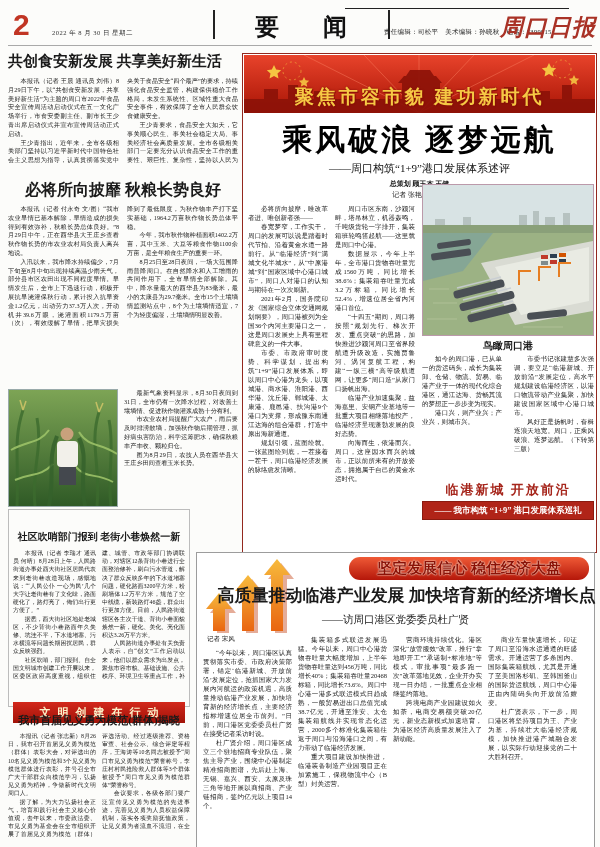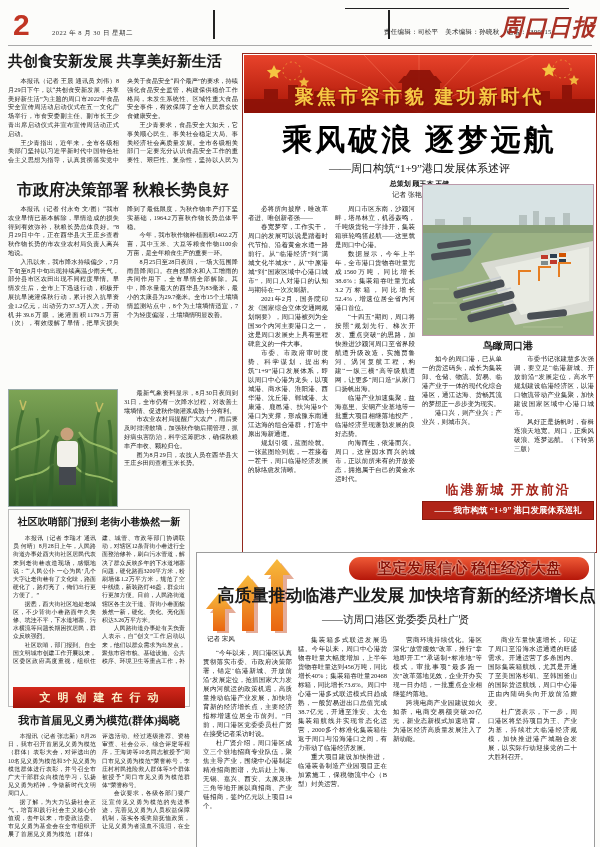--- a/index.html
+++ b/index.html
@@ -21,21 +21,21 @@
   .cols2{column-count:2;column-gap:8px;}
   .cols2n{column-count:2;column-gap:6px;}
   p.para{margin:0;text-indent:2em;text-align:justify;}
   
   .a1t{left:8px;top:52px;width:232px;font-size:15px;font-weight:bold;white-space:nowrap;}
   .a1b{left:8px;top:77px;width:230px;height:96px;}
   .a2t{left:8px;top:180px;width:230px;text-align:center;font-size:16px;font-weight:bold;}
   .a2b{left:8px;top:205px;width:230px;height:180px;}
   .cornphoto{left:8px;top:389px;width:110px;height:118px;border:1px solid #9aa;box-sizing:border-box;}
   .a2b2{left:124px;top:389px;width:114px;height:119px;}
-  .a4box{left:8px;top:509px;width:182px;height:198px;border:1px solid #bcbcbc;box-sizing:border-box;padding:3px 4px;}
+  .a4box{left:8px;top:509px;width:182px;height:198px;border:1px solid #bcbcbc;box-sizing:border-box;padding:18px 4px;}
   .a4t{font-size:10px;font-weight:bold;text-align:center;margin-top:2px;white-space:nowrap;}
   .a4b{height:138px;margin-top:5px;}
   .civ{margin-top:15px;height:21px;line-height:21px;text-align:center;font-size:11px;font-weight:bold;
        letter-spacing:7px;text-indent:7px;color:#fcf0c8;background:linear-gradient(180deg,#d3281c,#a11308);}
   .a5t{left:8px;top:713px;width:182px;text-align:center;font-size:11px;font-weight:bold;white-space:nowrap;}
   .a5b{left:8px;top:732px;width:182px;height:111px;}
   
   .mainblk{left:242px;top:53px;width:355px;height:500px;border:1px solid #93281e;box-sizing:border-box;background:#fff;}
   .mgfx{left:1px;top:1px;width:351px;height:58px;}
   .mgold{left:0;top:30px;width:100%;text-align:center;font-size:19px;font-weight:bold;letter-spacing:3px;
@@ -69,34 +69,35 @@
   .bc4{left:291px;top:82px;width:89px;height:203px;z-index:1;}
 </style>
 </head>
 <body>
 
 <div class="page">
 
   <div class="abs pagenum">2</div>
   <div class="abs date">2022 年 8 月 30 日 星期二</div>
   <div class="abs secbar" style="left:213px;"></div>
+  <div class="abs secwrap">要　闻</div>
   <div class="abs secbar" style="left:388px;"></div>
   <div class="abs toprule"></div>
   <div class="abs editors">责任编辑：司松平　美术编辑：孙晓秋　电话：8399915</div>
   <div class="abs masthead">周口日报</div>
   <div class="abs hrule"></div>
 
   <div class="abs a1t">共创食安新发展 共享美好新生活</div>
   <div class="abs a1b body-sm cols2">
       <p class="para">本报讯（记者 王晨 通讯员 刘伟）8月29日下午，以“共创食安新发展，共享美好新生活”为主题的周口市2022年食品安全宣传周活动启动仪式在五一文化广场举行，市食安委副主任、副市长王少青出席启动仪式并宣布宣传周活动正式启动。</p>
       <p class="para">王少青指出，近年来，全市各级相关部门坚持以习近平新时代中国特色社会主义思想为指导，认真贯彻落实党中央关于食品安全“四个最严”的要求，持续强化食品安全监管，构建保供稳价工作格局，未发生系统性、区域性重大食品安全事件，有效保障了全市人民群众饮食健康安全。</p>
       <p class="para">王少青要求，食品安全大如天，它事关顺心民生、事关社会稳定大局、事关经济社会高质量发展。全市各级相关部门一定要充分认识食品安全工作的重要性、艰巨性、复杂性，坚持以人民为中心的理念，把创建食品安全示范城市作为重大民生实事来抓，严把从农田到餐桌的每一道防线，着力解决人民群众最关心的热点难点问题，不断提高食品安全保障水平。</p>
     </div>
 
-  <div class="abs a2t">市政府决策部署 秋粮长势良好</div>
+  <div class="abs a2t">必将所向披靡 秋粮长势良好</div>
   <div class="abs a2b body-sm cols2">
       <p class="para">本报讯（记者 付永奇 文/图）“我市农业旱情已基本解除，旱情造成的损失得到有效弥补，秋粮长势总体良好。”8月29日中午，正在西华县大王庄乡查看秋作物长势的市农业农村局负责人高兴地说。</p>
       <p class="para">入汛以来，我市降水持续偏少，7月下旬至8月中旬出现持续高温少雨天气，部分县市区农田出现不同程度旱情。旱情发生后，全市上下迅速行动，积极开展抗旱浇灌保秋行动，累计投入抗旱资金1.2亿元，出动劳力37.3万人次，开动机井39.6万眼，浇灌面积1179.5万亩（次），有效缓解了旱情，把旱灾损失降到了最低限度，为秋作物丰产打下坚实基础，1964.2万亩秋作物长势总体平稳。</p>
       <p class="para">今年，我市秋作物种植面积1402.2万亩，其中玉米、大豆等粮食作物1100余万亩，是全年粮食生产的重要一环。</p>
       <p class="para">8月25日至28日夜间，一场大范围降雨普降周口。在自然降水和人工增雨的共同作用下，全市旱情全部解除。其中，降水量最大的西华县为83毫米，最小的太康县为29.7毫米。全市15个土壤墒情监测站点中，8个为土壤墒情适宜，7个为轻度偏湿，土壤墒情明显改善。</p>
     </div>
 
   <div class="abs cornphoto">
     <svg width="108" height="116" viewBox="0 0 108 116" preserveAspectRatio="none">
       <defs>

